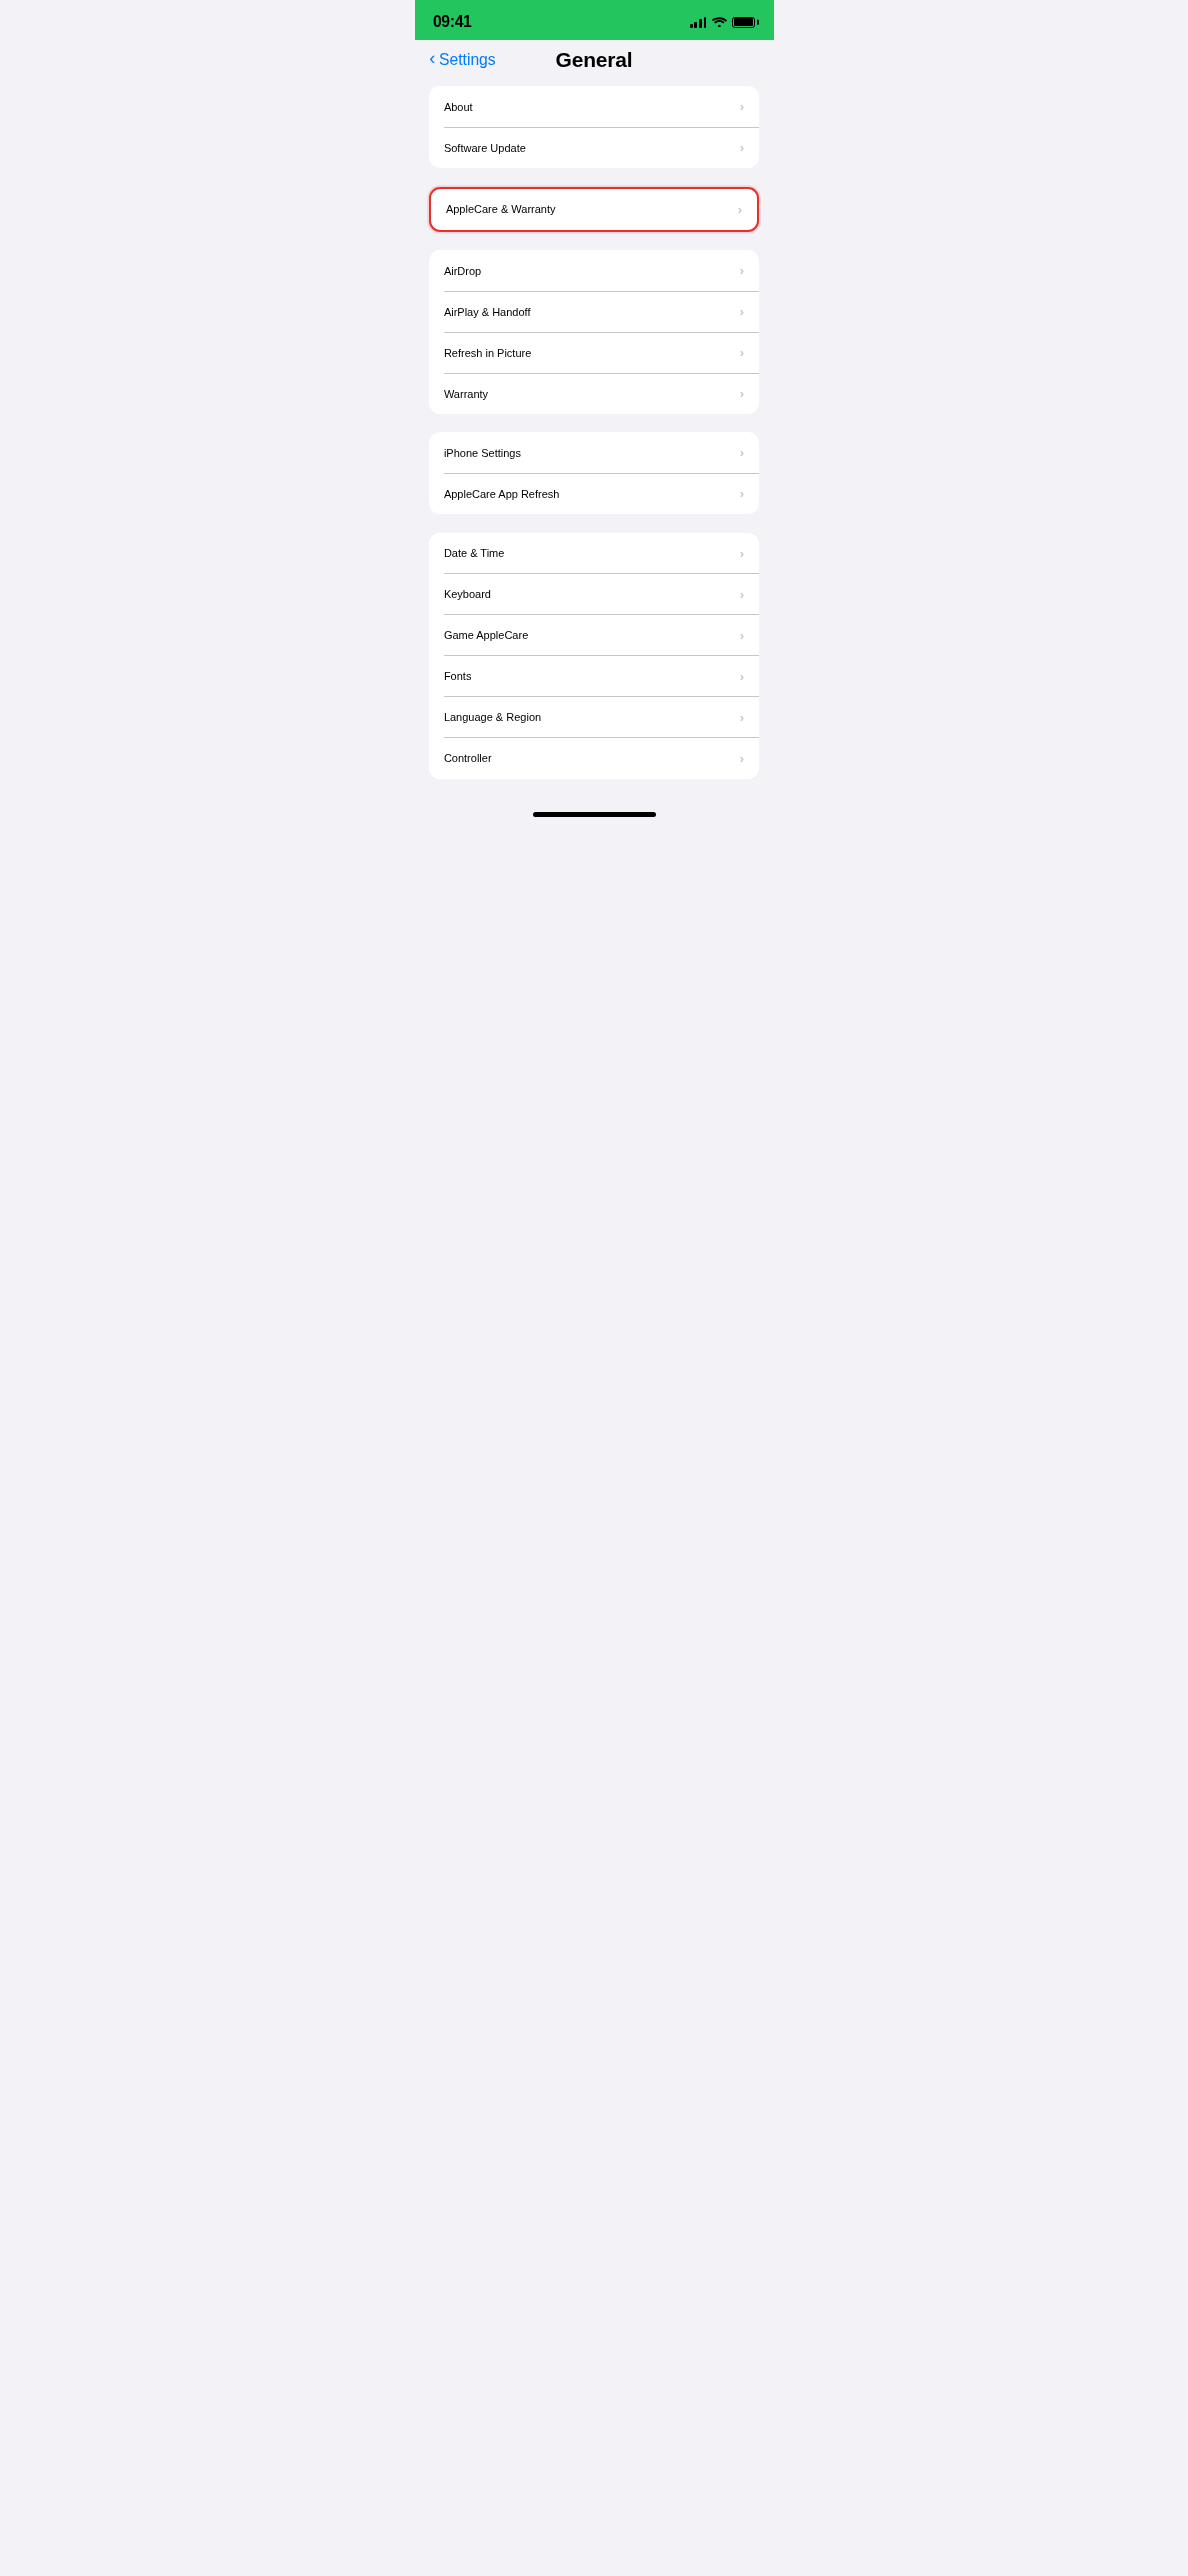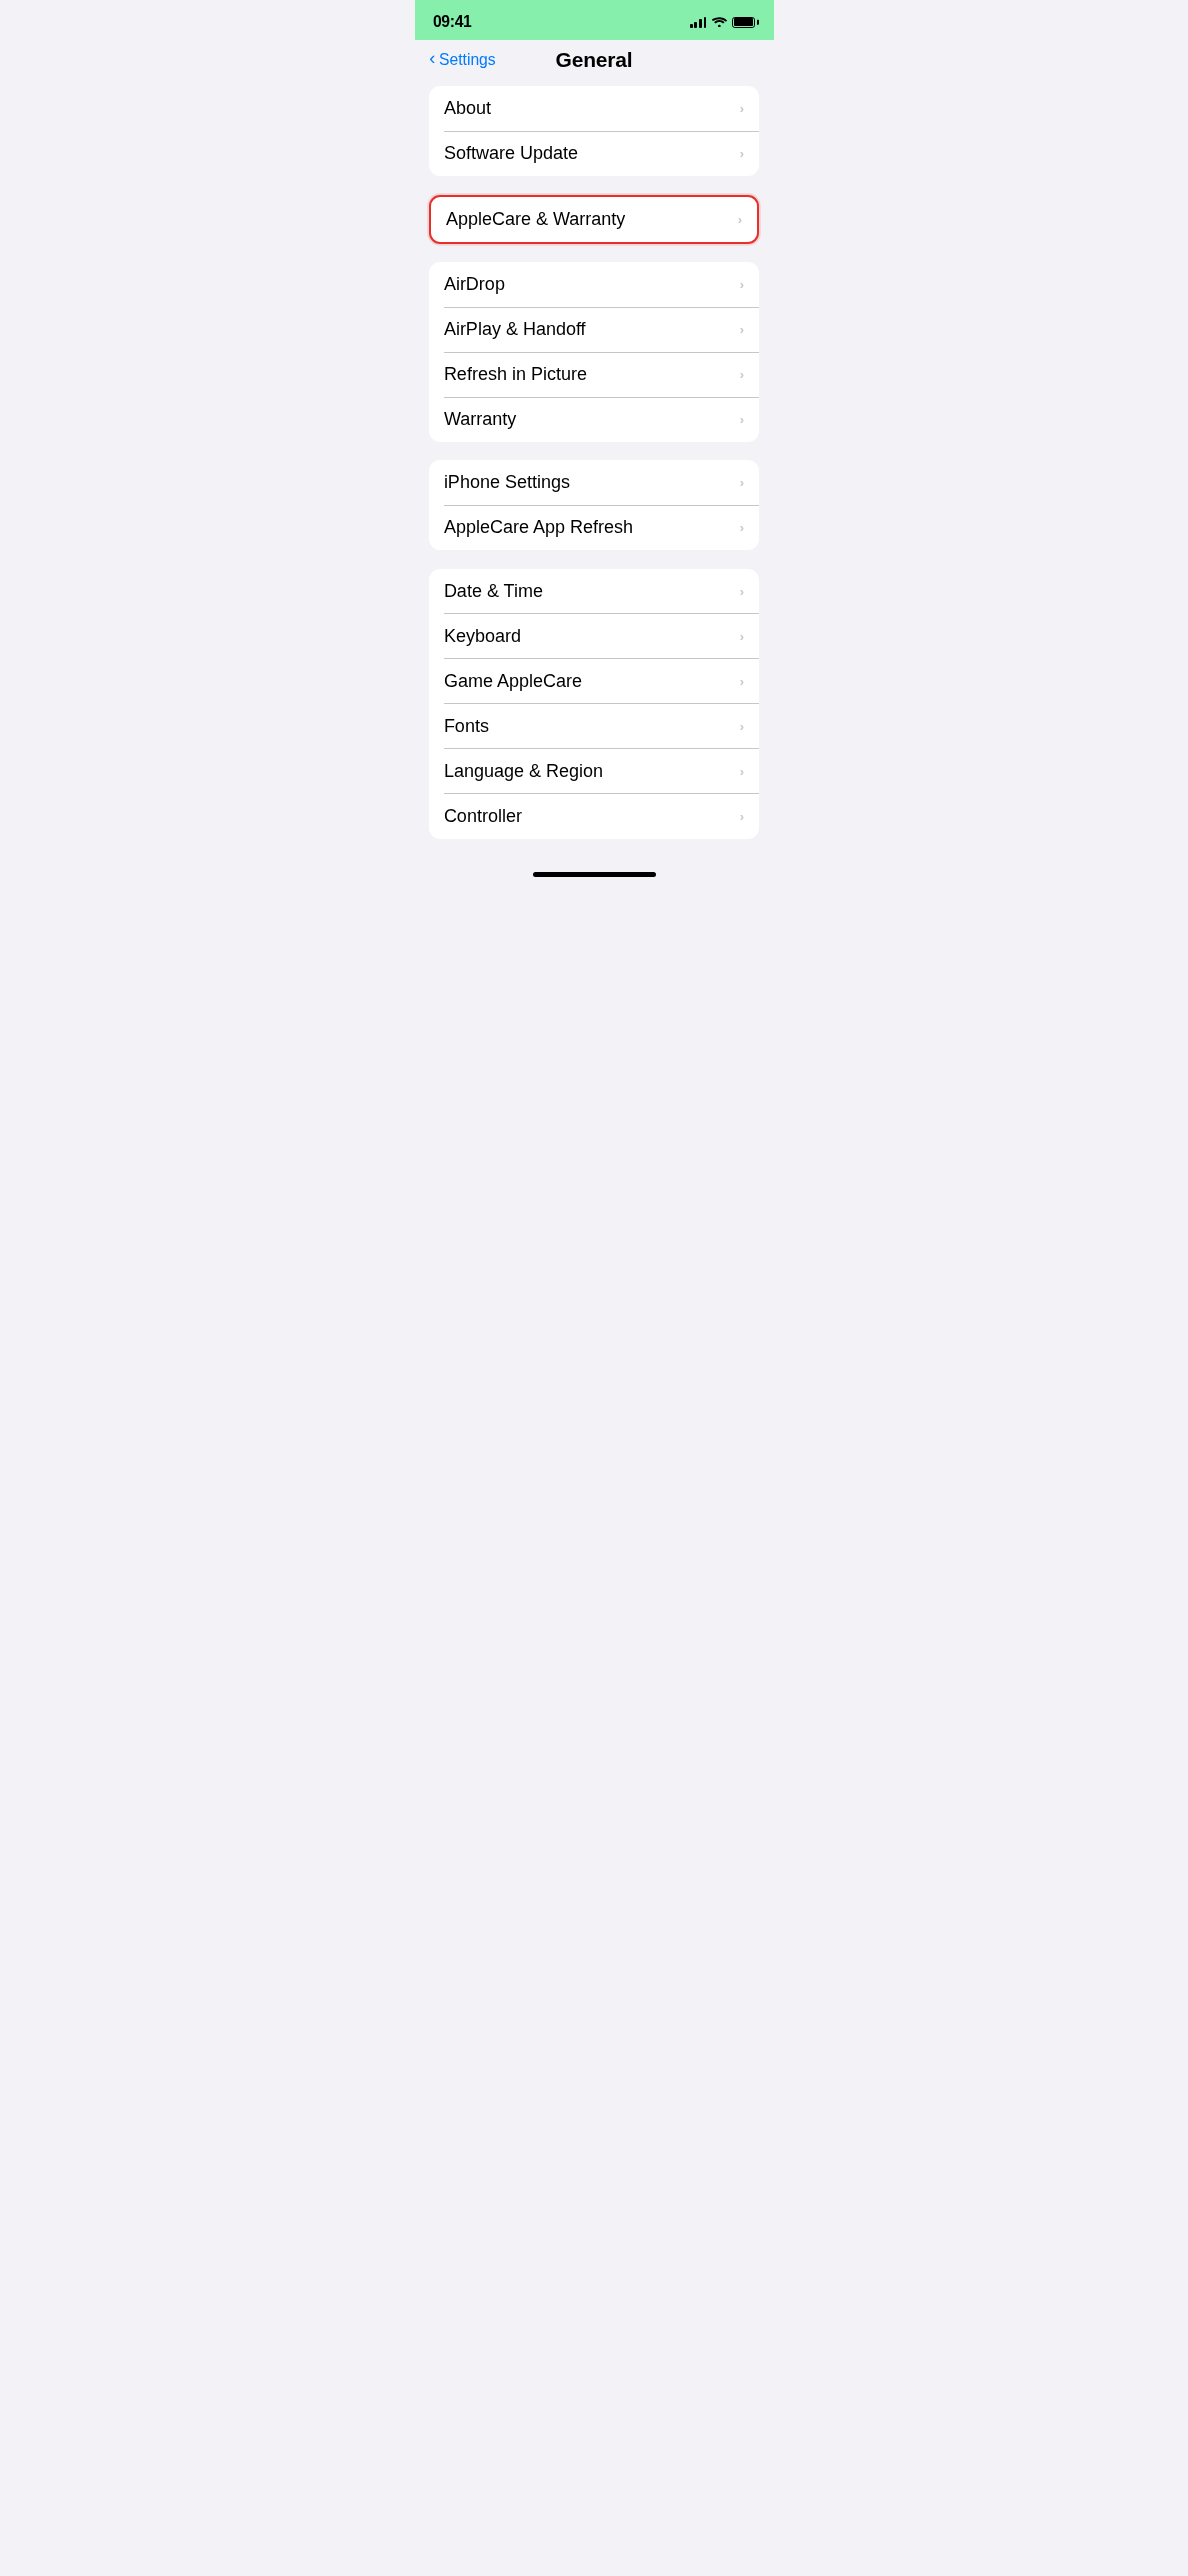--- a/index.html
+++ b/index.html
@@ -18,21 +18,21 @@
       position: relative;
       overflow-x: hidden;
     }
 
     
     .status-bar {
       display: flex;
       justify-content: space-between;
       align-items: center;
       padding: 13px 18.4px 9.2px 18.4px;
-      background-color: #86efac;
+      background-color: #22c55e;
     }
 
     .status-time {
       font-size: 15.7px;
       font-weight: 600;
       color: #000;
       letter-spacing: -0.3px;
     }
 
     .status-icons {
@@ -161,21 +161,21 @@
       content: '';
       position: absolute;
       bottom: 0;
       left: 14.7px;
       right: 0;
       height: 0.5px;
       background-color: #c6c6c8;
     }
 
     .settings-item-label {
-      font-size: 18px;
+      font-size: 11px;
       color: #000;
       font-weight: 400;
     }
 
     .chevron-right {
       color: #c7c7cc;
       font-size: 13px;
       font-weight: 600;
     }
 

